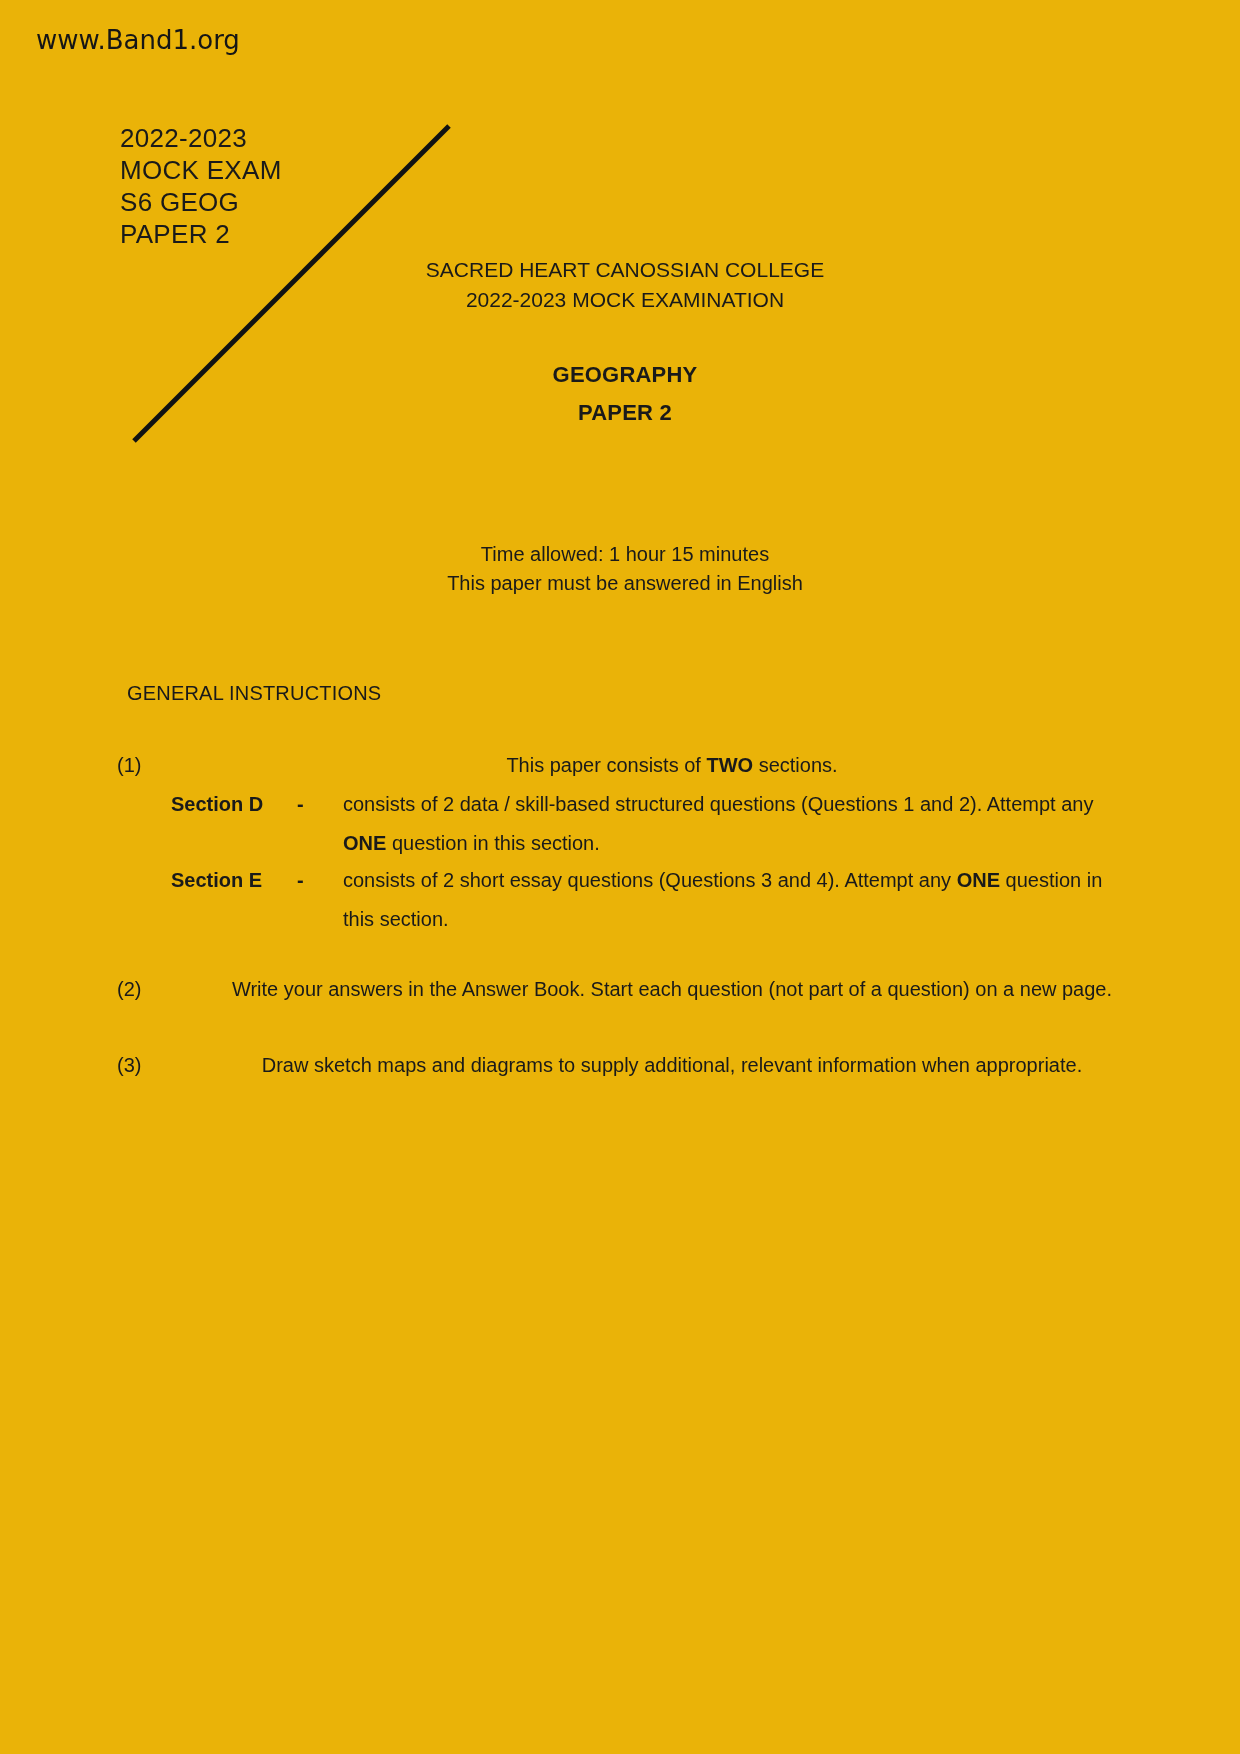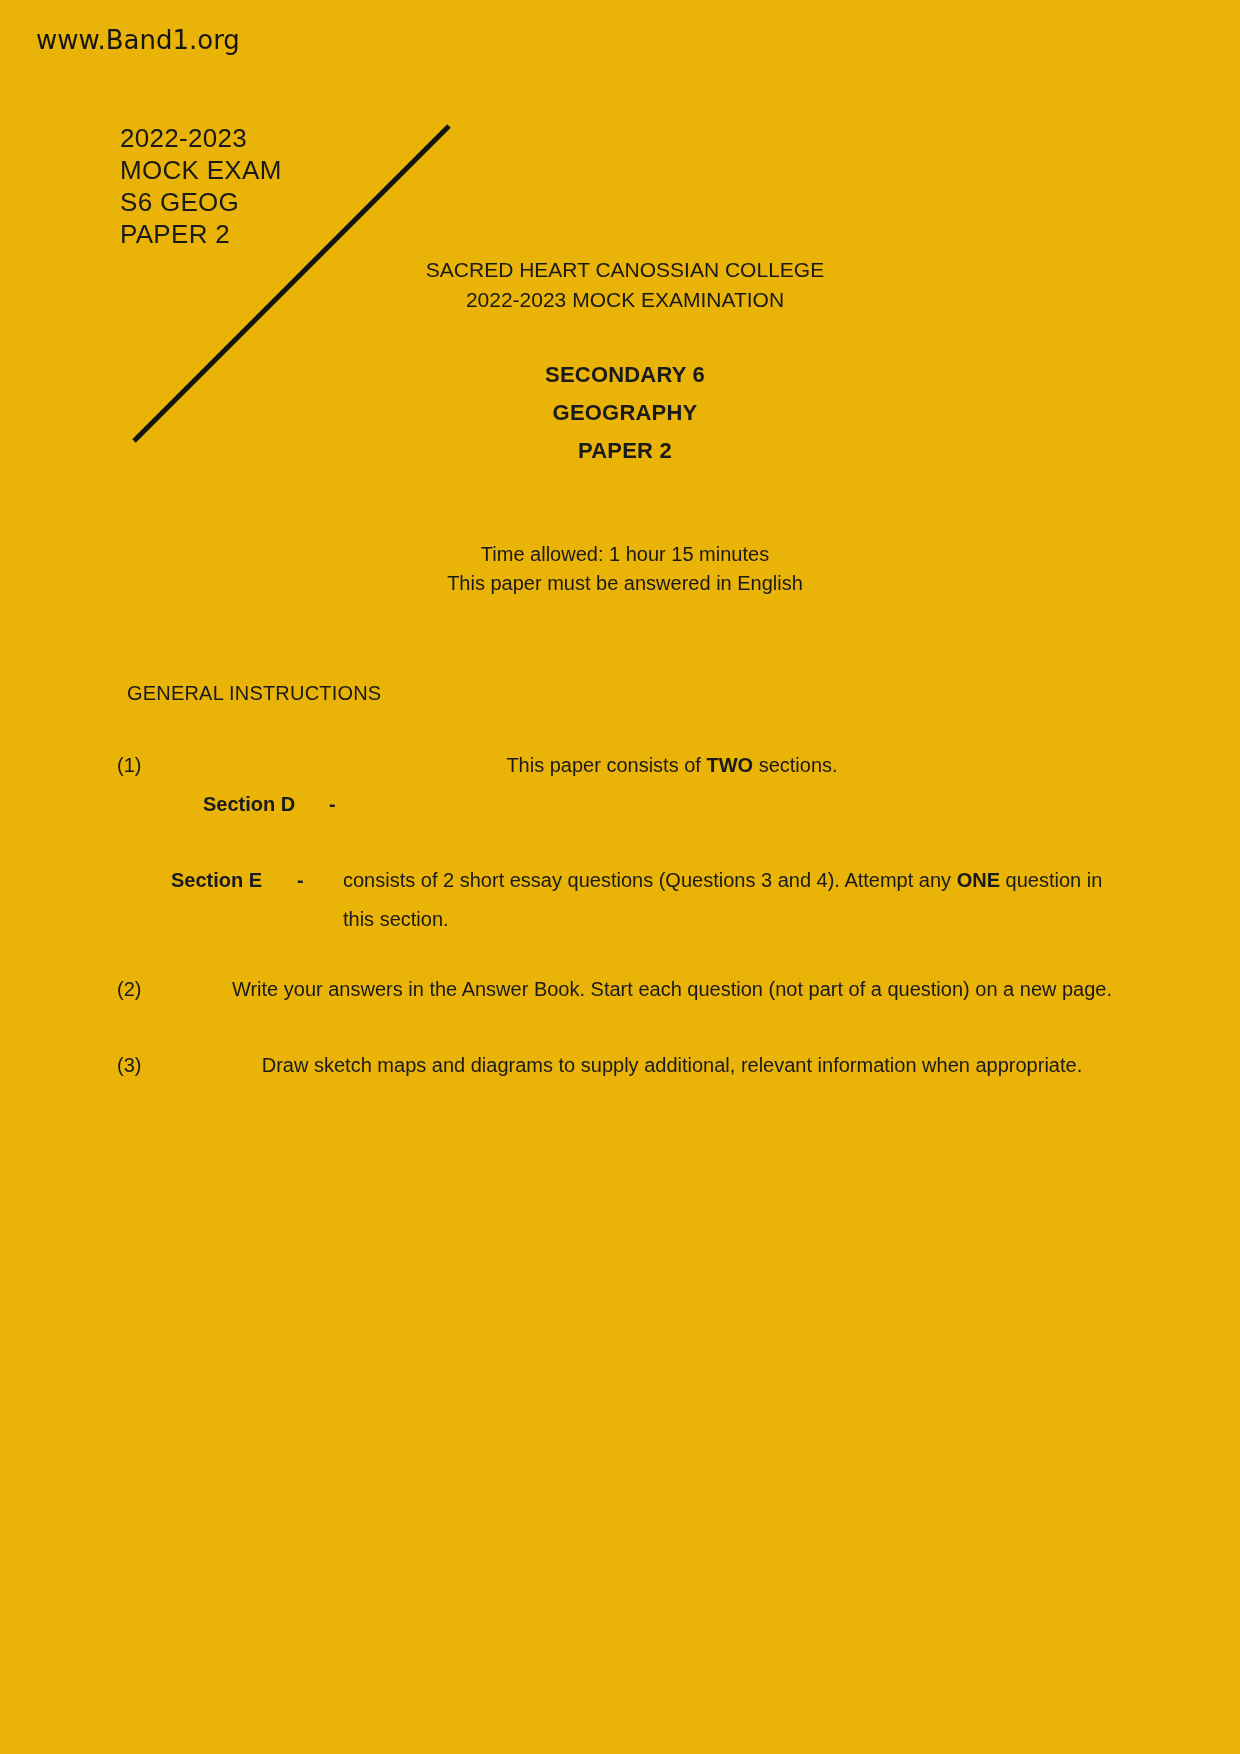--- a/index.html
+++ b/index.html
@@ -93,21 +93,21 @@
   .item1-number, .item1-text { top: 752px; }
   .item2-number, .item2-text { top: 976px; }
   .item3-number, .item3-text { top: 1052px; }
 
   .section-row {
     left: 171px;
     display: flex;
     font-size: 20px;
     line-height: 38.5px;
   }
-  .section-d { top: 785px; margin-left: 32px; }
+  .section-d { top: 785px; }
   .section-e { top: 861px; }
   .section-label {
     width: 126px;
     font-weight: bold;
     flex: 0 0 auto;
   }
   .section-dash {
     width: 46px;
     font-weight: bold;
     flex: 0 0 auto;
@@ -135,38 +135,41 @@
   <svg class="abs strike-svg" viewBox="0 0 1240 1754" xmlns="http://www.w3.org/2000/svg">
     <line x1="134" y1="441" x2="449" y2="126" stroke="#121212" stroke-width="5"></line>
   </svg>
 
   <div class="abs centered school-block">
     <div>SACRED HEART CANOSSIAN COLLEGE</div>
     <div>2022-2023 MOCK EXAMINATION</div>
   </div>
 
   <div class="abs centered heading-block">
-    <div>SECONDARY 6</div>
     <div>GEOGRAPHY</div>
     <div>PAPER 2</div>
   </div>
 
   <div class="abs centered time-block">
     <div>Time allowed: 1 hour 15 minutes</div>
     <div>This paper must be answered in English</div>
   </div>
 
   <div class="abs instr-title">GENERAL INSTRUCTIONS</div>
 
   <div class="abs body-line item-number item1-number">(1)</div>
   <div class="abs body-line item-text item1-text"><span>This paper consists of </span><b>TWO</b><span> sections.</span></div>
 
   <div class="abs section-row section-d">
     <div class="section-label">Section D</div>
     <div class="section-dash">-</div>
+    <div class="section-desc">
+      <div><span>consists of 2 data / skill-based structured questions (Questions 1 and 2). Attempt any</span></div>
+      <div><b>ONE</b><span> question in this section.</span></div>
+    </div>
   </div>
 
   <div class="abs section-row section-e">
     <div class="section-label">Section E</div>
     <div class="section-dash">-</div>
     <div class="section-desc">
       <div><span>consists of 2 short essay questions (Questions 3 and 4). Attempt any </span><b>ONE</b><span> question in</span></div>
       <div><span>this section.</span></div>
     </div>
   </div>

